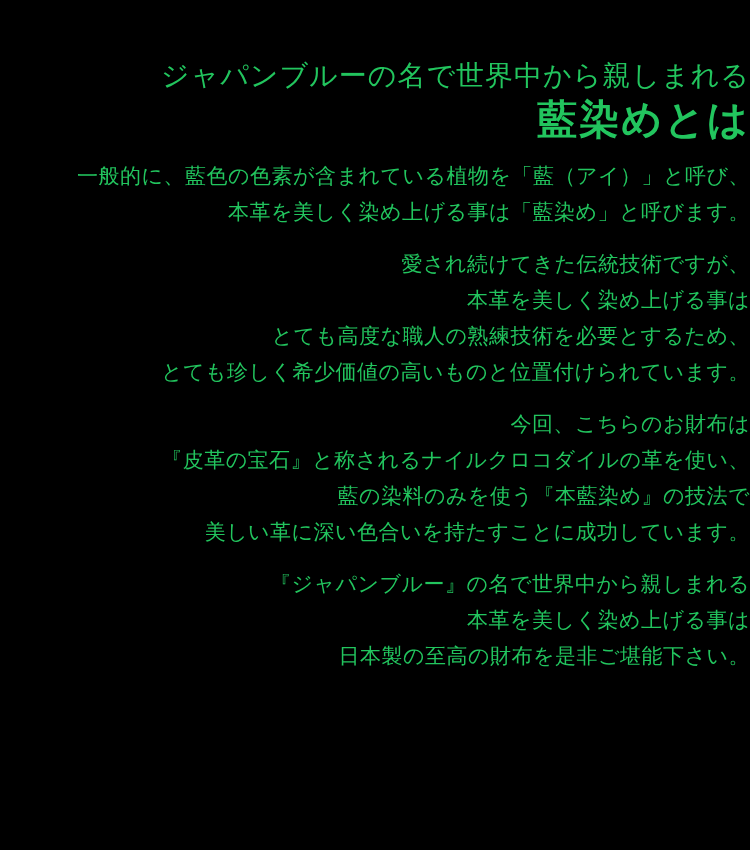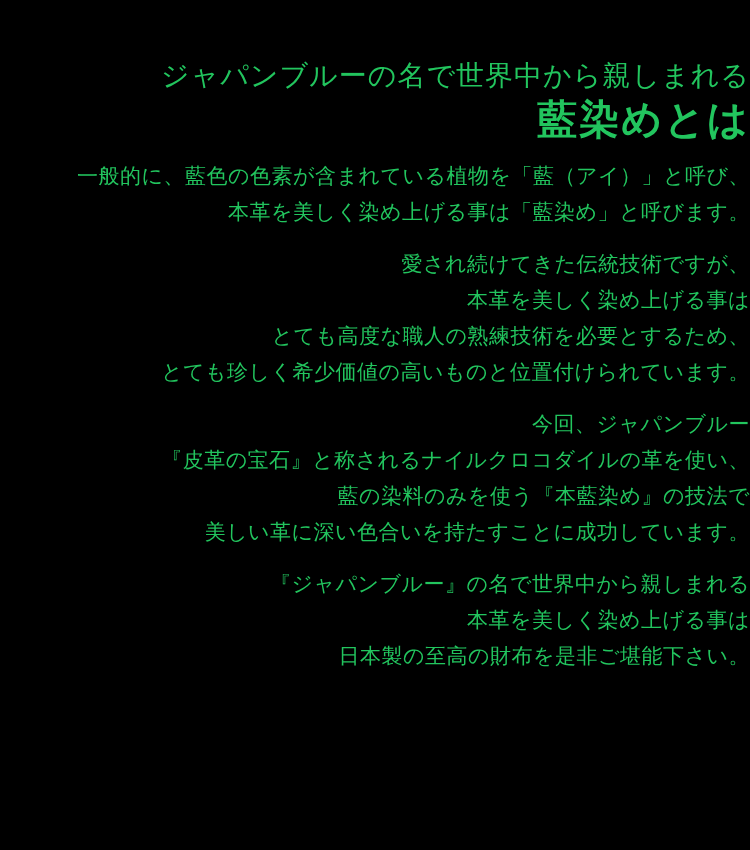--- a/index.html
+++ b/index.html
@@ -60,21 +60,21 @@
     </p>
 
     <p class="para">
       <span class="line">愛され続けてきた伝統技術ですが、</span>
       <span class="line">本革を美しく染め上げる事は</span>
       <span class="line">とても高度な職人の熟練技術を必要とするため、</span>
       <span class="line">とても珍しく希少価値の高いものと位置付けられています。</span>
     </p>
 
     <p class="para">
-      <span class="line">今回、ジャパンブルー</span>
+      <span class="line">今回、こちらのお財布は</span>
       <span class="line">『皮革の宝石』と称されるナイルクロコダイルの革を使い、</span>
       <span class="line">藍の染料のみを使う『本藍染め』の技法で</span>
       <span class="line">美しい革に深い色合いを持たすことに成功しています。</span>
     </p>
 
     <p class="para">
       <span class="line">『ジャパンブルー』の名で世界中から親しまれる</span>
       <span class="line">本革を美しく染め上げる事は</span>
       <span class="line">日本製の至高の財布を是非ご堪能下さい。</span>
     </p>

